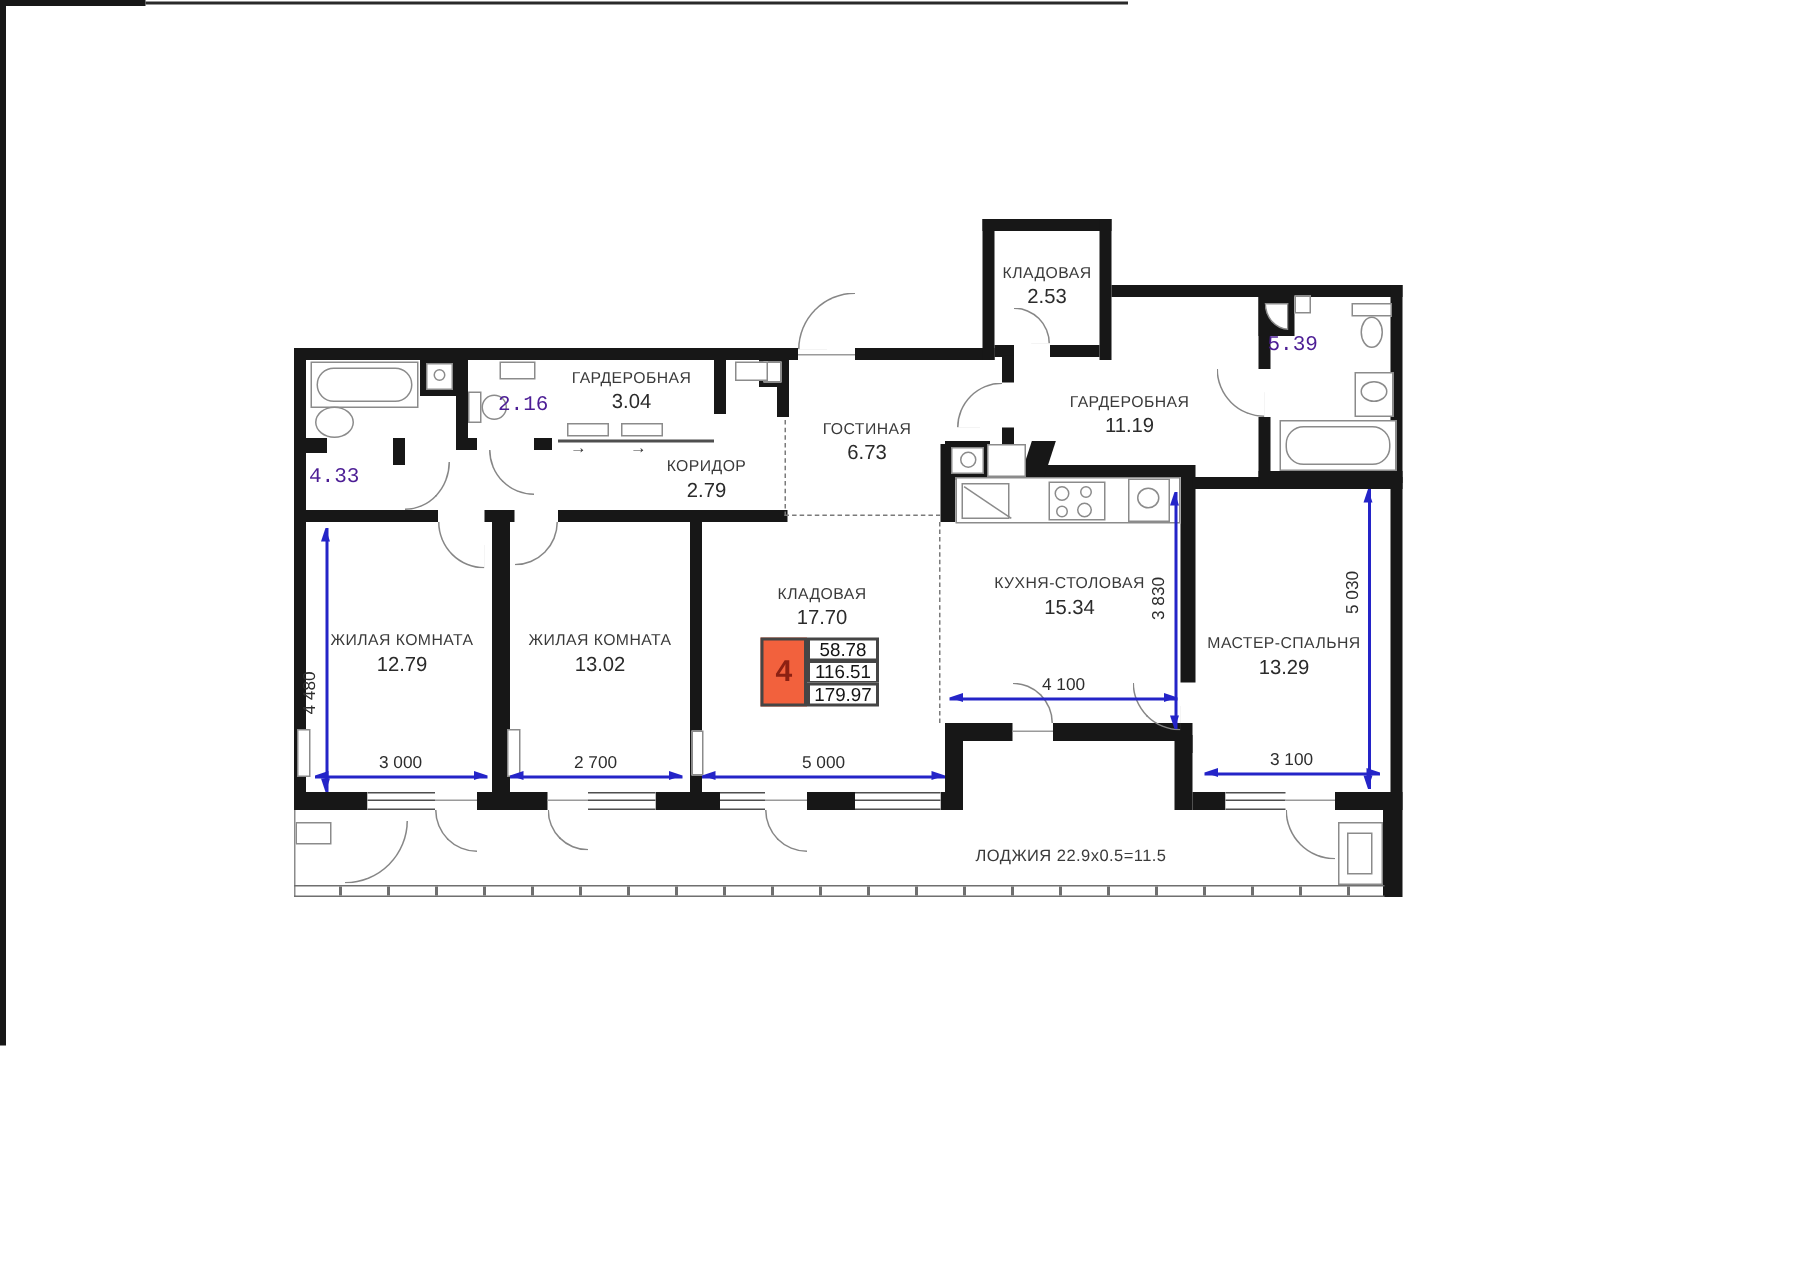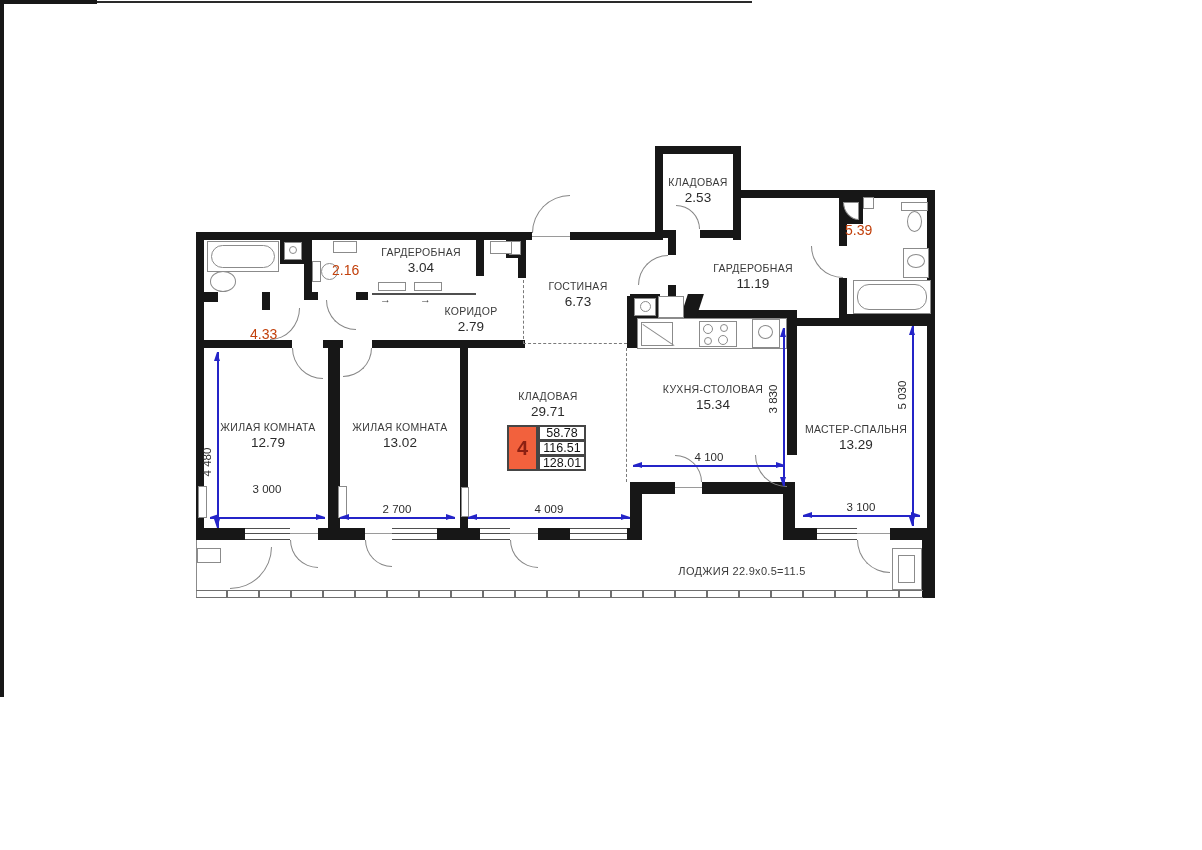--- a/index.html
+++ b/index.html
@@ -23,21 +23,21 @@
   .ar{position:absolute;width:0;height:0;}
   .ar-l{border-top:3.5px solid transparent;border-bottom:3.5px solid transparent;border-right:9px solid #2424c8;}
   .ar-r{border-top:3.5px solid transparent;border-bottom:3.5px solid transparent;border-left:9px solid #2424c8;}
   .ar-u{border-left:3.5px solid transparent;border-right:3.5px solid transparent;border-bottom:9px solid #2424c8;}
   .ar-d{border-left:3.5px solid transparent;border-right:3.5px solid transparent;border-top:9px solid #2424c8;}
   .dlbl{position:absolute;font-size:11.5px;color:#2d2d2d;transform:translateX(-50%);white-space:nowrap;}
   .vlbl{position:absolute;font-size:11.5px;color:#2d2d2d;white-space:nowrap;transform:rotate(-90deg);width:34px;text-align:center;}
   .rl{position:absolute;transform:translateX(-50%);text-align:center;color:#3a3a3a;white-space:nowrap;line-height:1.2;}
   .rl .nm{font-size:10.5px;letter-spacing:.3px;}
   .rl .ar2{font-size:13.5px;color:#2b2b2b;margin-top:1px;}
-  .biglbl{position:absolute;font-size:14px;color:#c2410c;white-space:nowrap;}
+  .biglbl{position:absolute;font-size:14px;color:#4c1d95;white-space:nowrap;font-family:Liberation Mono, monospace;}
   .glaz{position:absolute;height:8px;box-sizing:border-box;border-top:1px solid #6f6f6f;border-bottom:1px solid #6f6f6f;
         background:repeating-linear-gradient(90deg,transparent 0,transparent 30px,#6f6f6f 30px,#6f6f6f 32px);}
   .thinline{position:absolute;background:#8b8b8b;}
   .skew{transform:skewX(-18deg);}
   .diag{position:absolute;width:38px;height:0;border-top:1px solid #8b8b8b;transform:rotate(34deg);transform-origin:0 0;}
   .arrowtxt{position:absolute;font-size:11px;color:#3a3a3a;}
   
   .ibox{position:absolute;left:507px;top:425px;}
   .ibox .cell4{position:absolute;left:0;top:0;width:31px;height:46px;background:#f2613d;border:2px solid #454545;
         display:flex;align-items:center;justify-content:center;font-size:20px;font-weight:bold;color:#8c2012;box-sizing:border-box;}
@@ -200,21 +200,21 @@
 
   <div class="rl" style="left:698px;top:176px;">
     <div class="nm">КЛАДОВАЯ</div>
     <div class="ar2">2.53</div>
   </div>
   <div class="rl" style="left:421px;top:246px;">
     <div class="nm">ГАРДЕРОБНАЯ</div>
     <div class="ar2">3.04</div>
   </div>
   <div class="biglbl" style="left:332px;top:262px;">2.16</div>
-  <div class="biglbl" style="left:206px;top:326px;margin-left:44px;">4.33</div>
+  <div class="biglbl" style="left:206px;top:310px;">4.33</div>
   <div class="rl" style="left:578px;top:280px;">
     <div class="nm">ГОСТИНАЯ</div>
     <div class="ar2">6.73</div>
   </div>
   <div class="rl" style="left:471px;top:305px;">
     <div class="nm">КОРИДОР</div>
     <div class="ar2">2.79</div>
   </div>
   <div class="rl" style="left:753px;top:262px;">
     <div class="nm">ГАРДЕРОБНАЯ</div>
@@ -224,57 +224,57 @@
   <div class="rl" style="left:268px;top:421px;">
     <div class="nm">ЖИЛАЯ КОМНАТА</div>
     <div class="ar2">12.79</div>
   </div>
   <div class="rl" style="left:400px;top:421px;">
     <div class="nm">ЖИЛАЯ КОМНАТА</div>
     <div class="ar2">13.02</div>
   </div>
   <div class="rl" style="left:548px;top:390px;">
     <div class="nm">КЛАДОВАЯ</div>
-    <div class="ar2">29.71</div>
+    <div class="ar2">17.70</div>
   </div>
   <div class="rl" style="left:713px;top:383px;">
     <div class="nm">КУХНЯ-СТОЛОВАЯ</div>
     <div class="ar2">15.34</div>
   </div>
   <div class="rl" style="left:856px;top:423px;">
     <div class="nm">МАСТЕР-СПАЛЬНЯ</div>
     <div class="ar2">13.29</div>
   </div>
-  <div class="rl" style="left:714px;top:565px;margin-left:28px;">
+  <div class="rl" style="left:714px;top:565px;">
     <div class="nm" style="font-size:11px;">ЛОДЖИЯ 22.9x0.5=11.5</div>
   </div>
 
   <div class="ibox">
     <div class="cell4">4</div>
     <div class="rows">
       <div class="irow">58.78</div>
       <div class="irow">116.51</div>
-      <div class="irow">128.01</div>
+      <div class="irow">179.97</div>
     </div>
   </div>
 
   <div class="dl" style="left:210px;top:517px;width:115px;height:1.5px;"></div>
   <div class="ar ar-l" style="left:210px;top:514px;"></div>
   <div class="ar ar-r" style="left:316px;top:514px;"></div>
-  <div class="dlbl" style="left:267px;top:483px;">3 000</div>
+  <div class="dlbl" style="left:267px;top:503px;">3 000</div>
 
   <div class="dl" style="left:340px;top:517px;width:115px;height:1.5px;"></div>
   <div class="ar ar-l" style="left:340px;top:514px;"></div>
   <div class="ar ar-r" style="left:446px;top:514px;"></div>
   <div class="dlbl" style="left:397px;top:503px;">2 700</div>
 
   <div class="dl" style="left:468px;top:517px;width:162px;height:1.5px;"></div>
   <div class="ar ar-l" style="left:468px;top:514px;"></div>
   <div class="ar ar-r" style="left:621px;top:514px;"></div>
-  <div class="dlbl" style="left:549px;top:503px;">4 009</div>
+  <div class="dlbl" style="left:549px;top:503px;">5 000</div>
 
   <div class="dl" style="left:803px;top:515px;width:117px;height:1.5px;"></div>
   <div class="ar ar-l" style="left:803px;top:512px;"></div>
   <div class="ar ar-r" style="left:911px;top:512px;"></div>
   <div class="dlbl" style="left:861px;top:501px;">3 100</div>
 
   <div class="dl" style="left:633px;top:465px;width:152px;height:1.5px;"></div>
   <div class="ar ar-l" style="left:633px;top:462px;"></div>
   <div class="ar ar-r" style="left:776px;top:462px;"></div>
   <div class="dlbl" style="left:709px;top:451px;">4 100</div>

